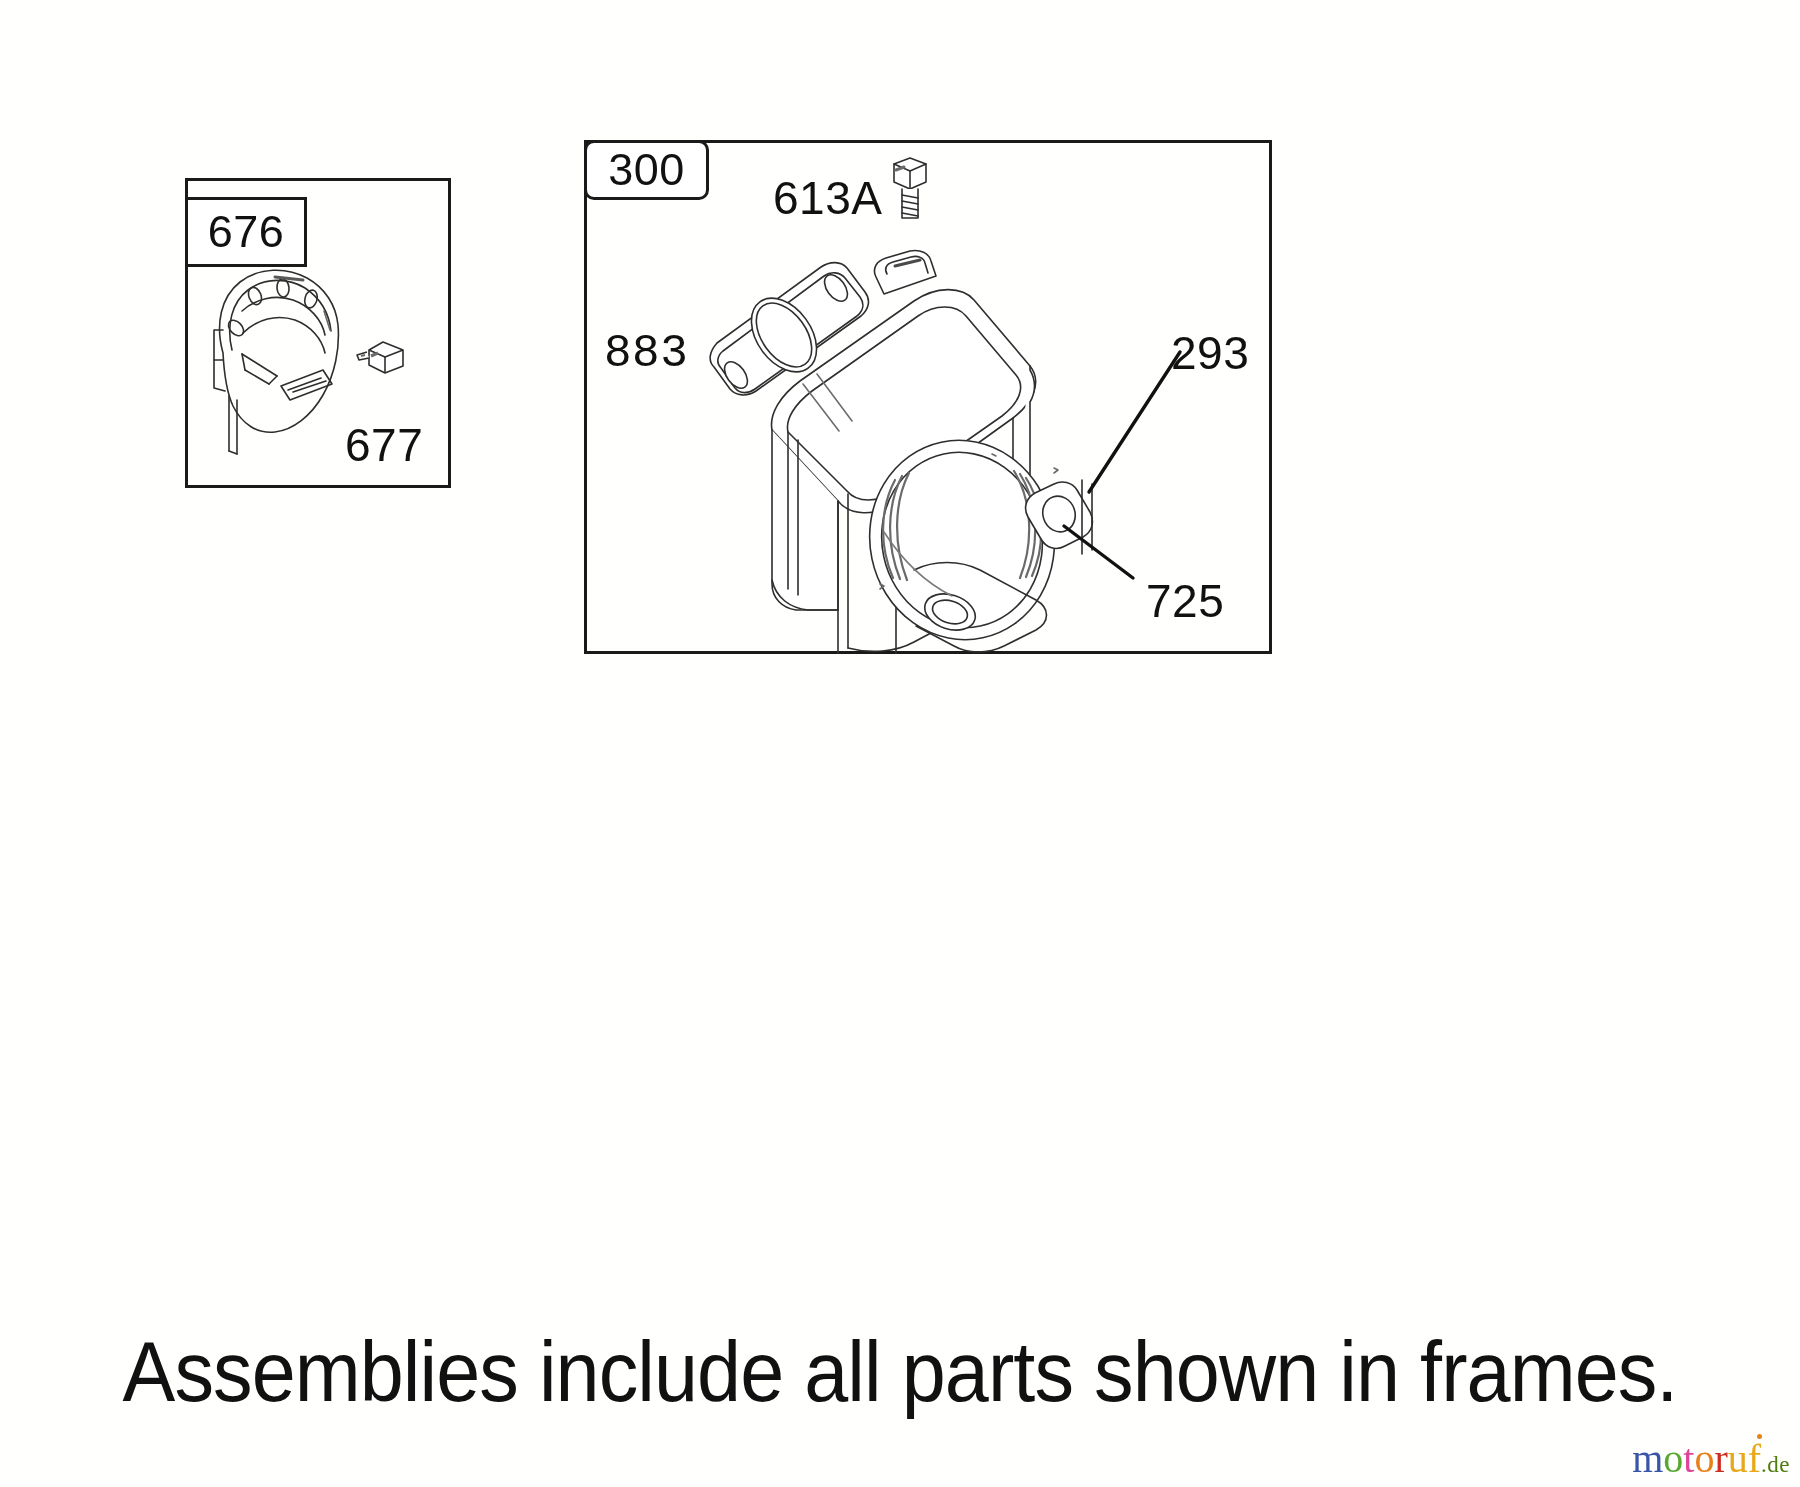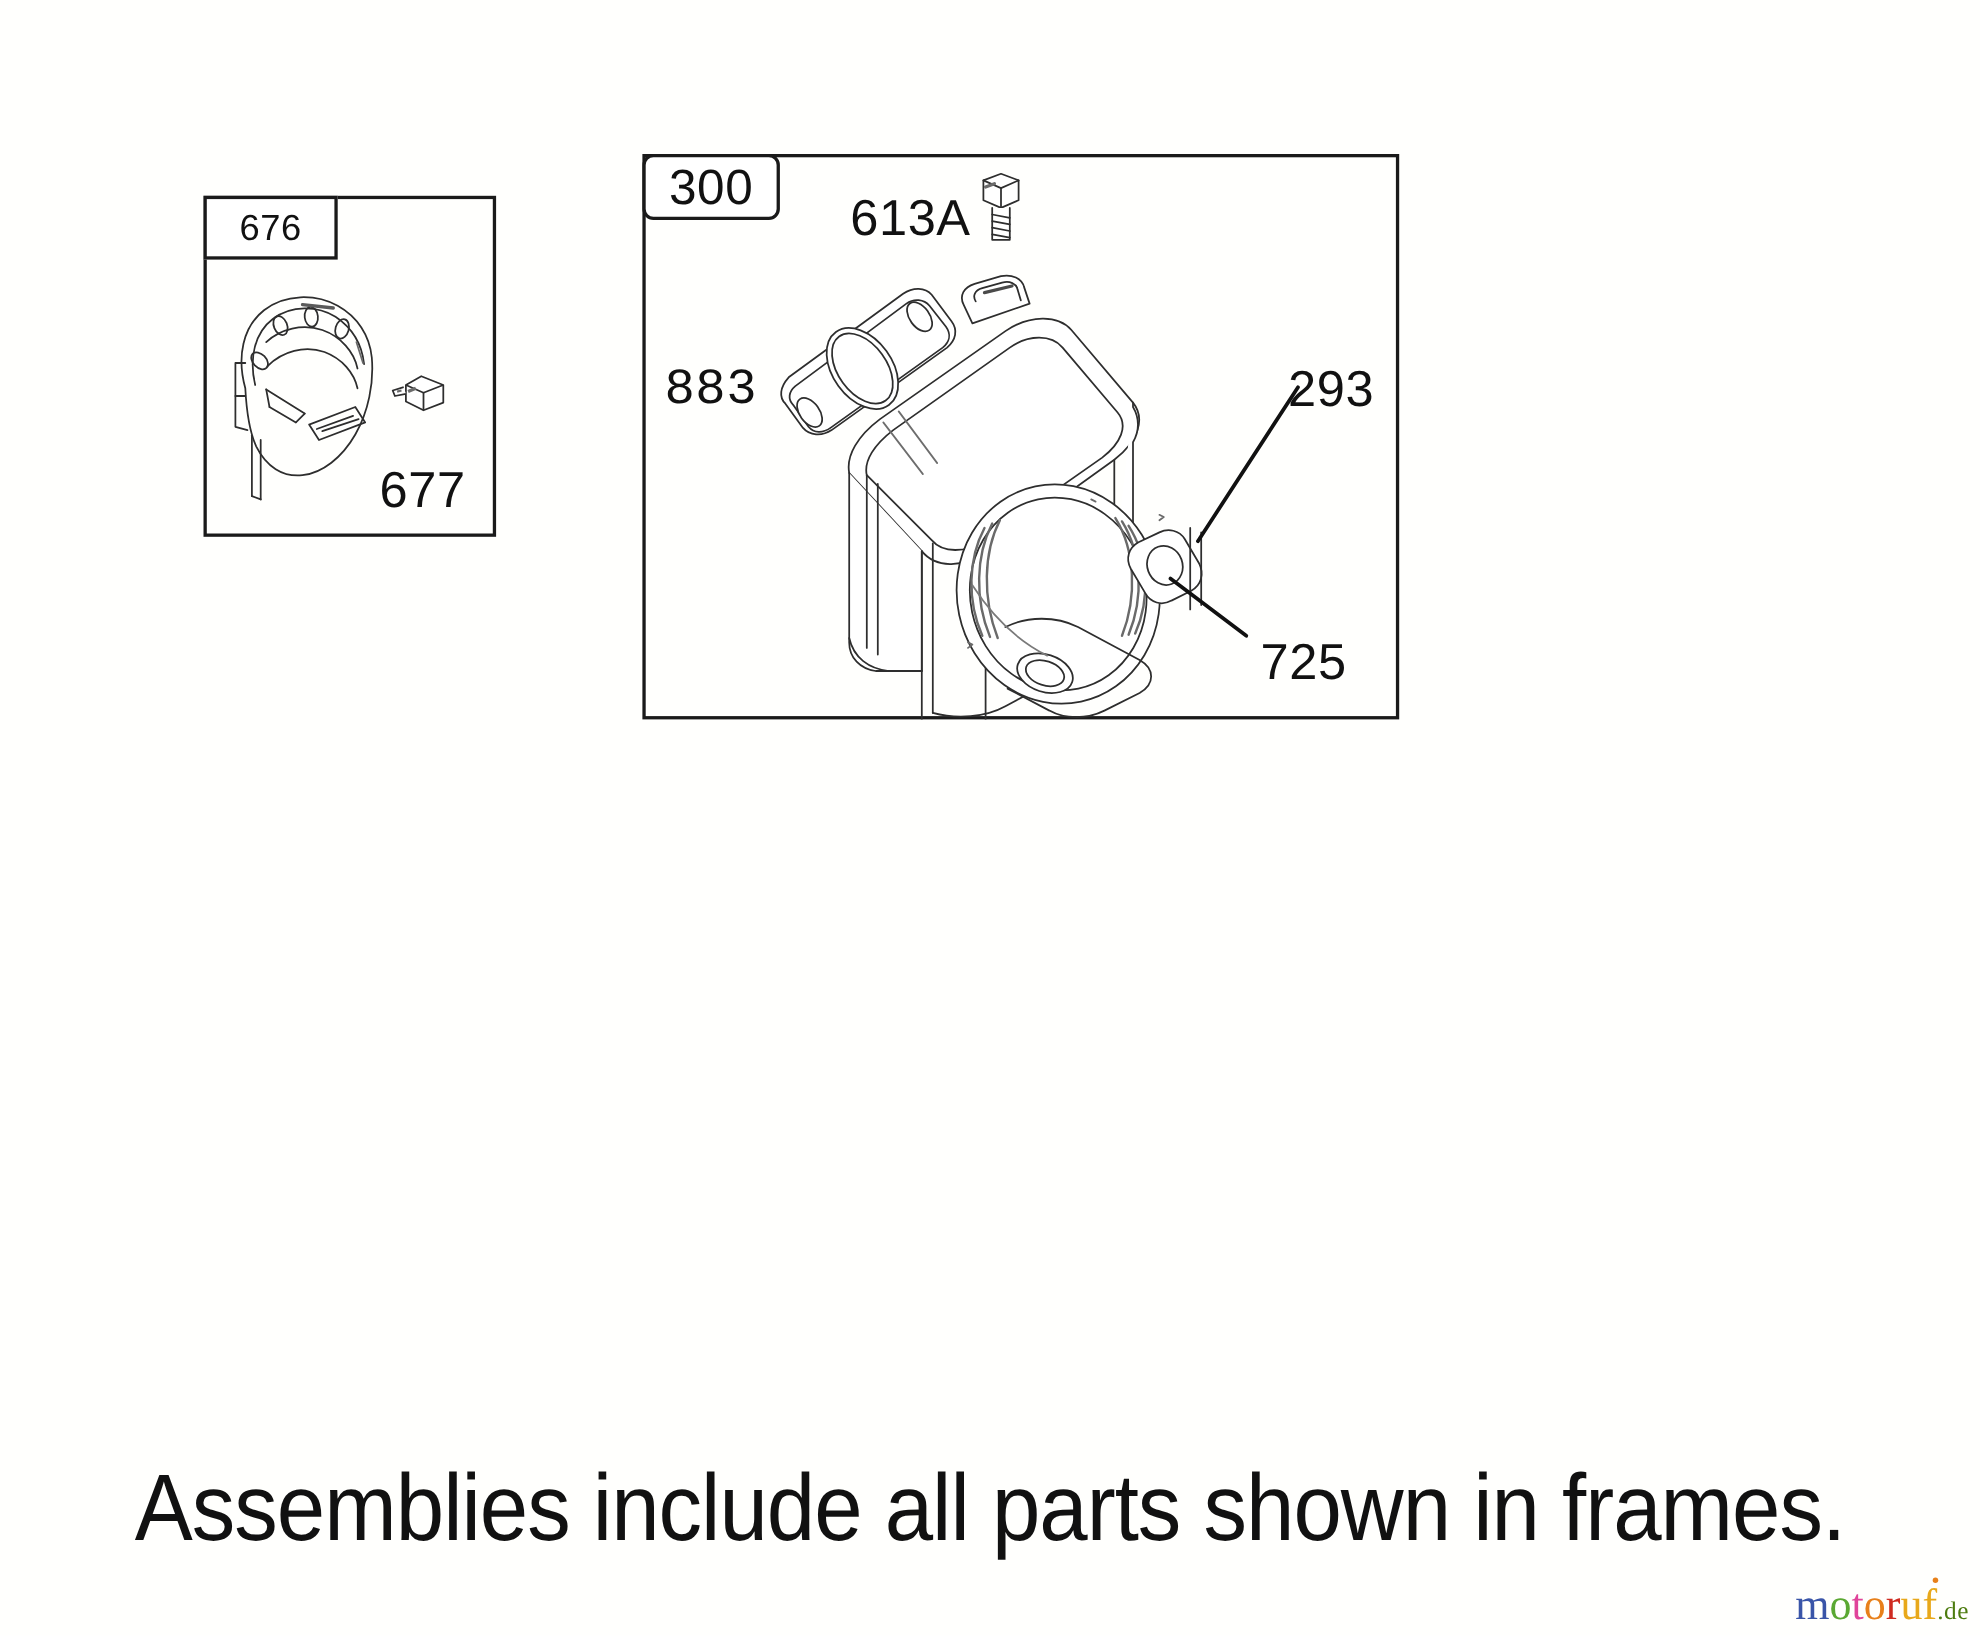--- a/index.html
+++ b/index.html
@@ -44,22 +44,23 @@
   }
 
   #frame-676 {
     left: 185px;
     top: 178px;
     width: 266px;
     height: 310px;
   }
   #frame-676 .frame-tag {
     width: 122px;
-    height: 58px;
-    font-size: 33px;
+    height: 70px;
+    font-size: 45px;
+    margin-top: 19px;
   }
 
   #frame-300 {
     left: 584px;
     top: 140px;
     width: 688px;
     height: 514px;
   }
   #frame-300 .frame-tag {
     width: 125px;

